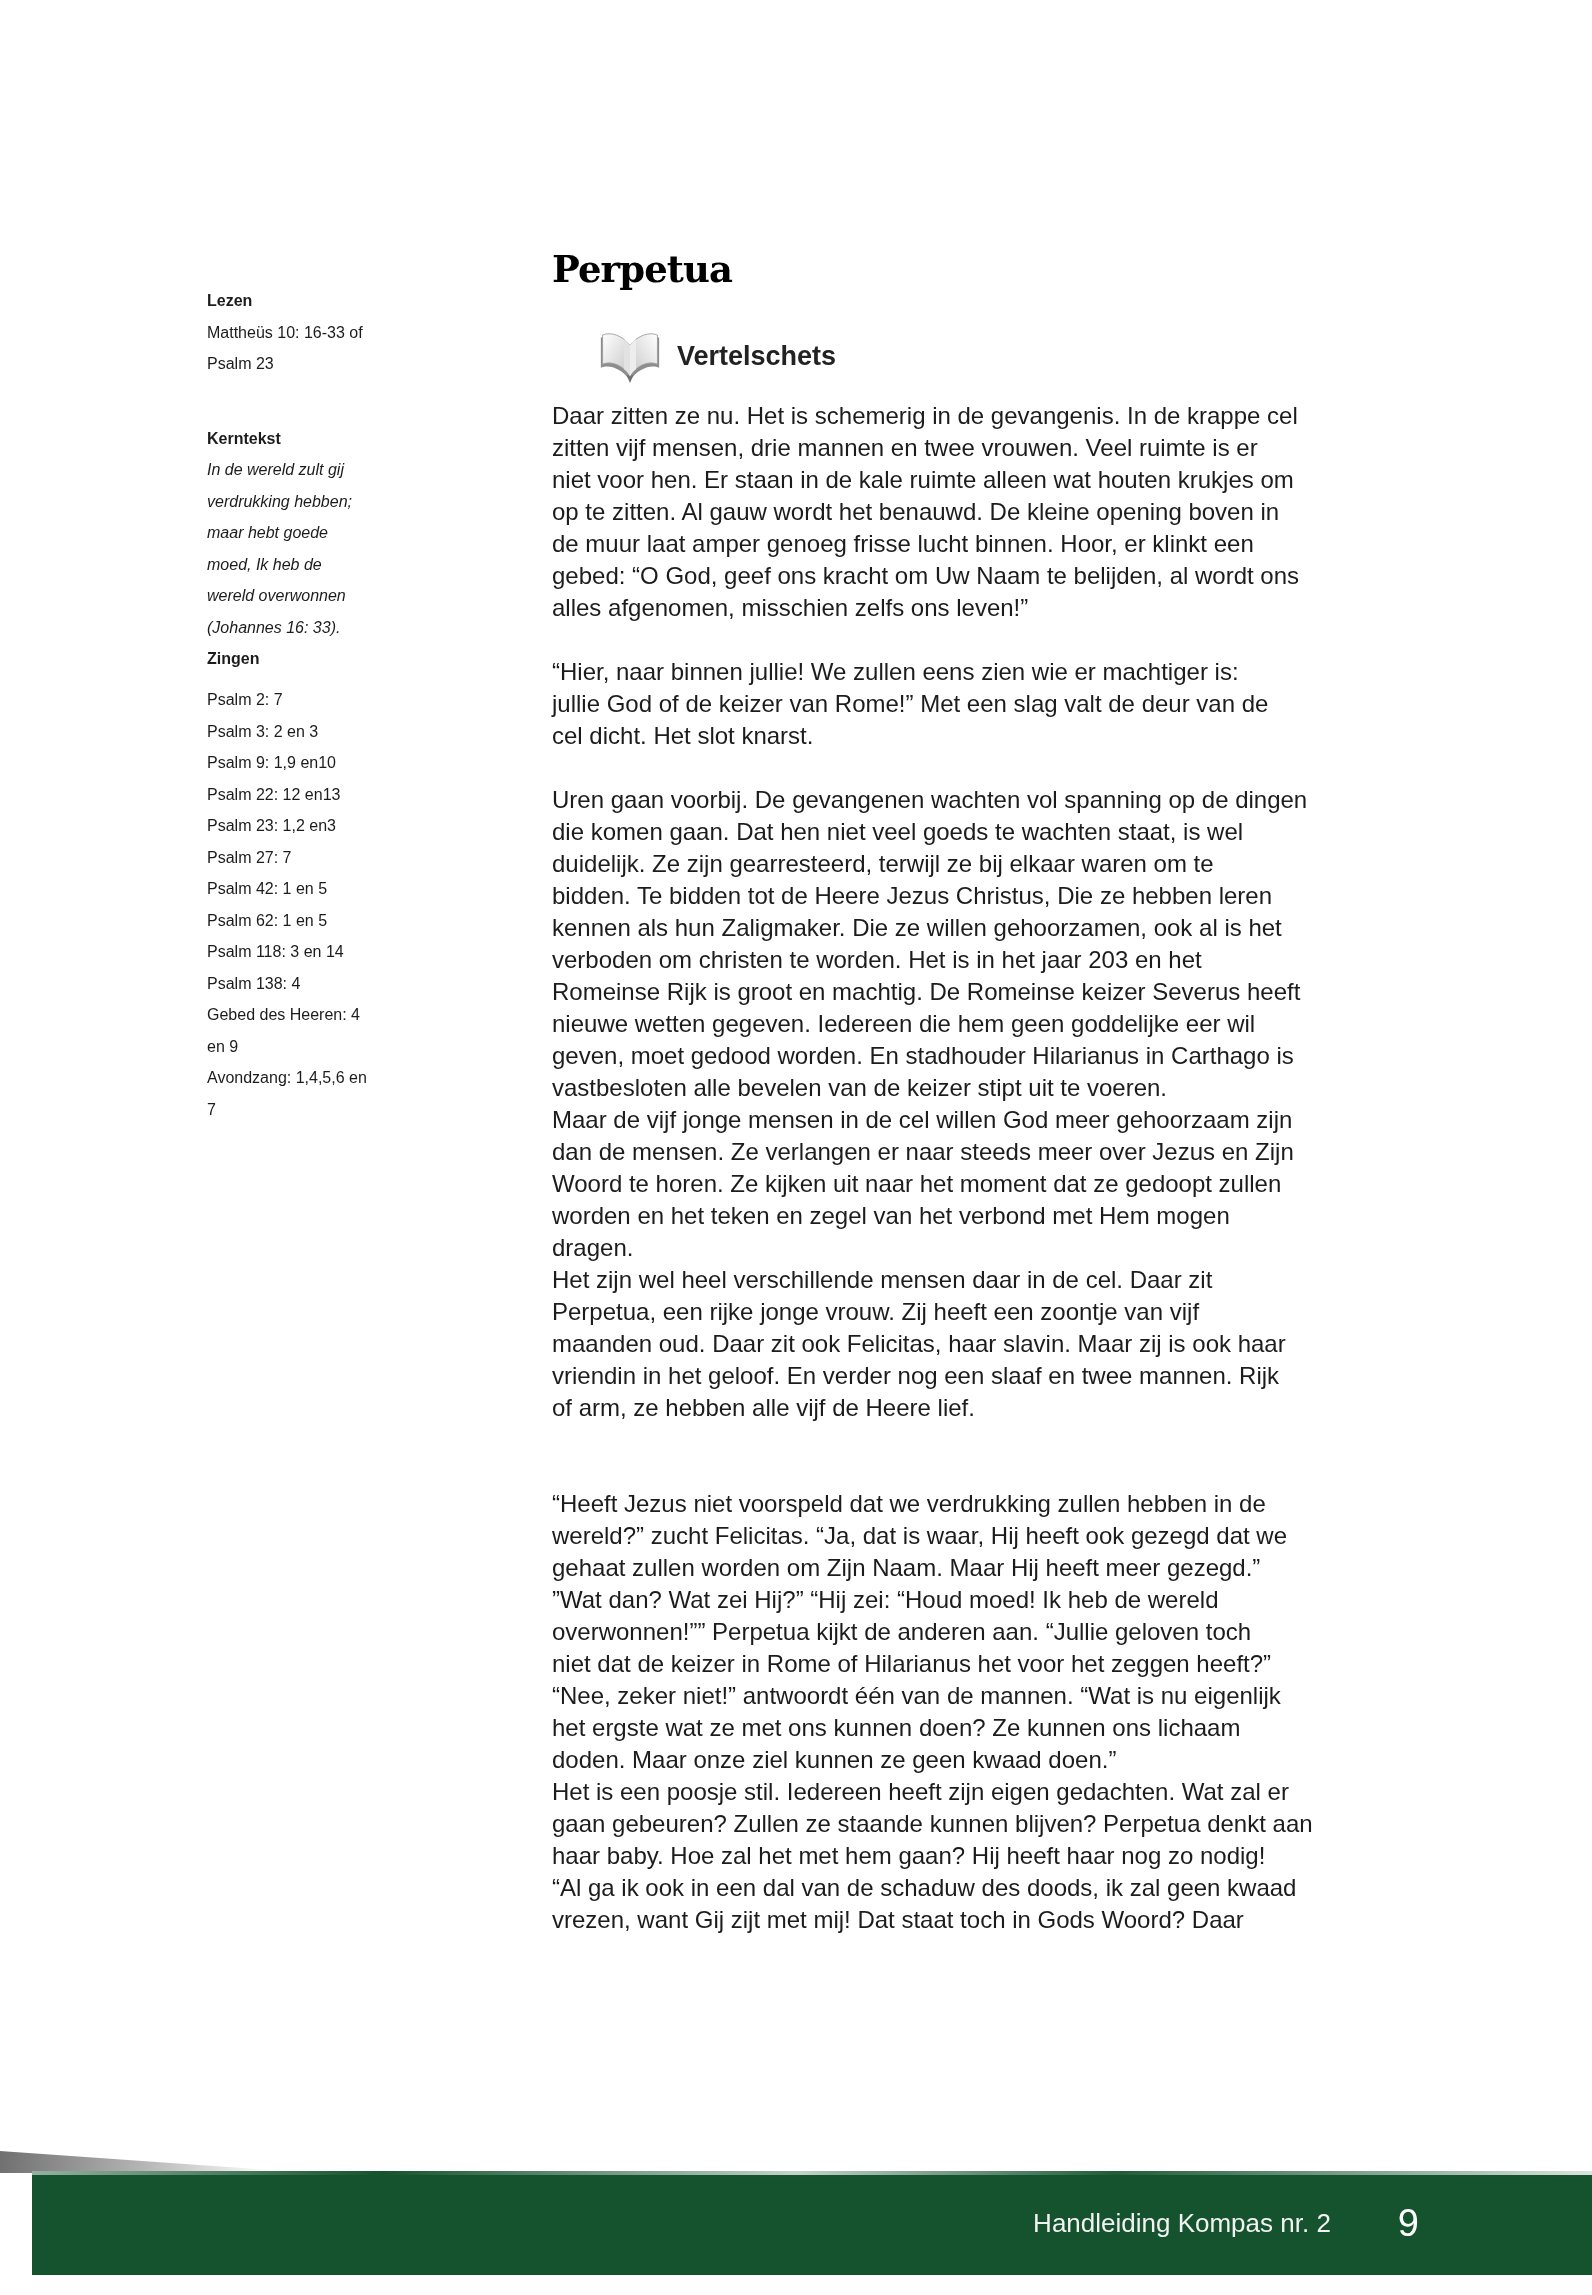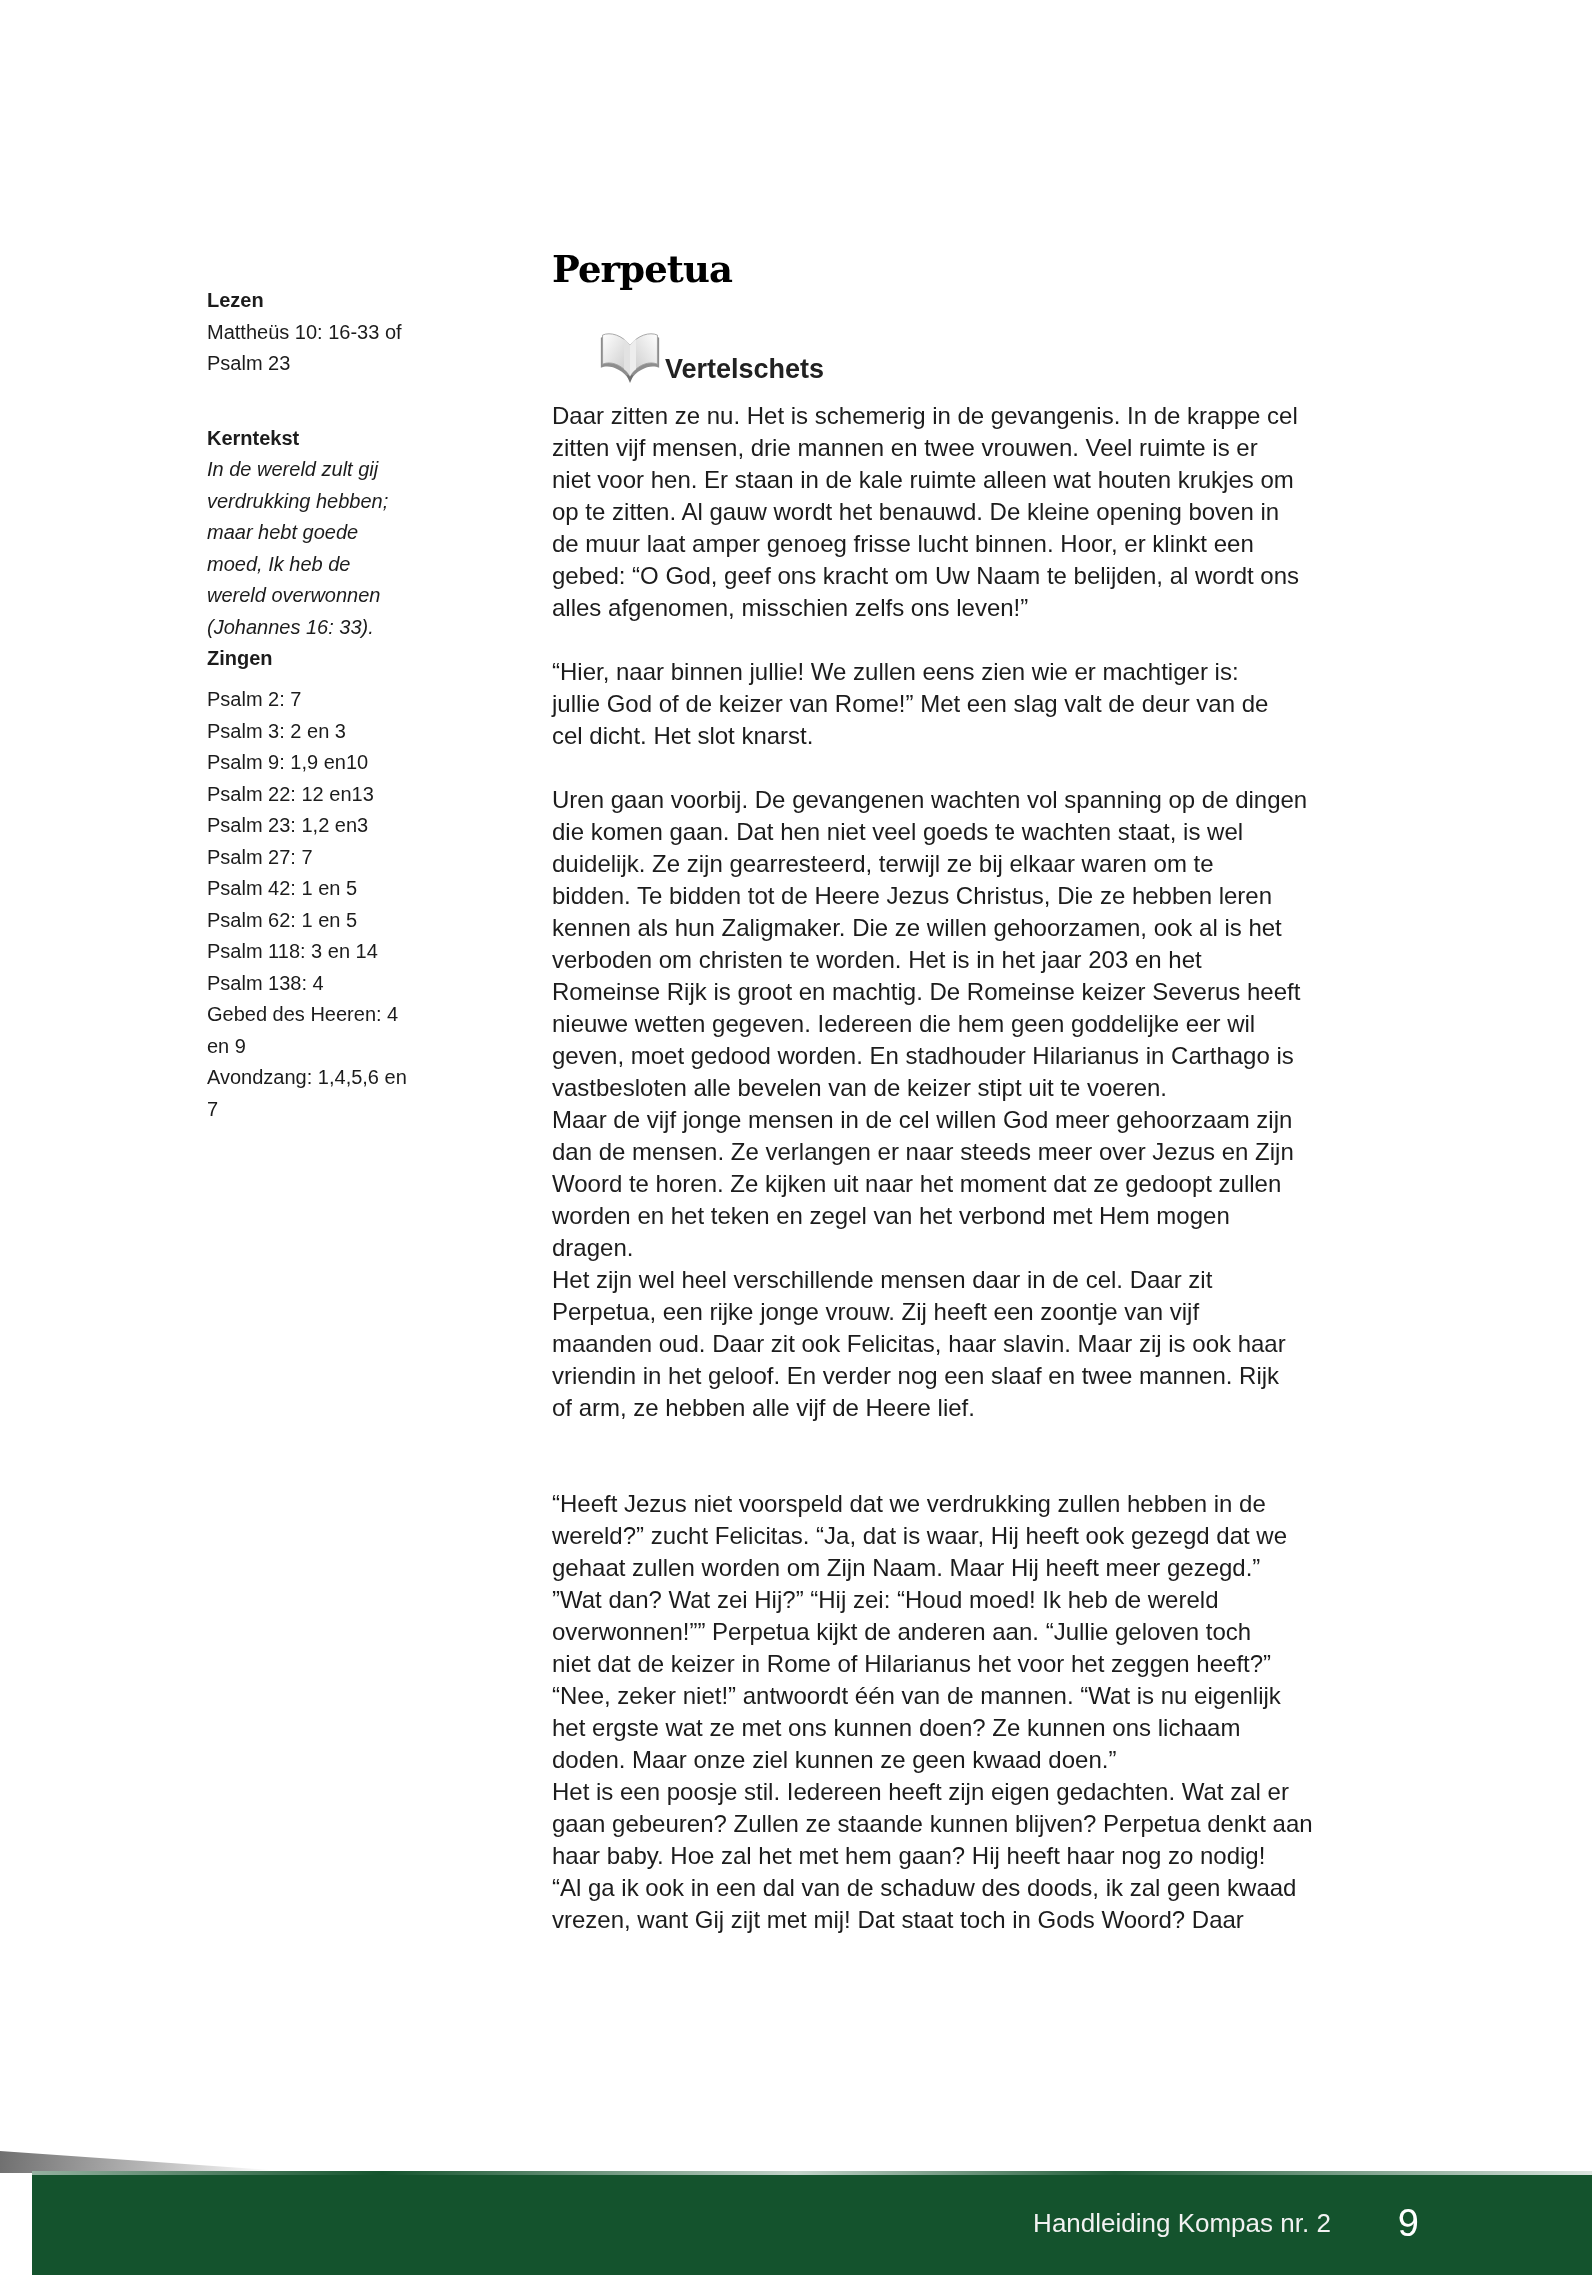--- a/index.html
+++ b/index.html
@@ -8,38 +8,38 @@
     background:#ffffff;
     font-family:"Liberation Sans", sans-serif;
     color:#1c1c1c;
     position:relative;
     overflow:hidden;
   }
 
   
   .sidebar {
     position:absolute; left:207px; top:285px; width:274px;
-    font-size:20px; line-height:31.5px;
+    font-size:16px; line-height:31.5px;
   }
   .side-heading { font-weight:bold; }
   .side-body   { white-space:pre-line; }
   .sec-kerntekst { margin-top:43px; }
   .sec-kerntekst .side-body { font-style:italic; }
   .sec-zingen { }
   .sec-zingen .side-heading { margin-bottom:9.5px; }
   .zing-item { white-space:pre-line; }
 
   
   .main { position:absolute; left:552px; top:249px; width:906px; }
   .title {
     font-family:"DejaVu Serif", serif;
     font-weight:bold; font-size:37px; line-height:1.1;
     color:#000; margin:0; letter-spacing:-0.9px;
   }
-  .section-header { display:flex; align-items:flex-end; gap:5px; margin-top:38px;padding-left:48px; }
+  .section-header { display:flex; align-items:center; gap:17px; margin-top:38px;padding-left:48px; }
   .book-icon { width:60px; height:57px; flex:0 0 auto; }
   .book-icon svg { width:60px; height:57px; display:block; }
   .section-title { font-size:27px; font-weight:bold; color:#222; }
 
   .body-copy { margin-top:15.5px; font-size:24px; line-height:32px; }
   .para { white-space:pre-line; margin:0 0 32px 0; }
   .para.gap-large { margin-bottom:64px; }
 
   
   .footer-wedge {

